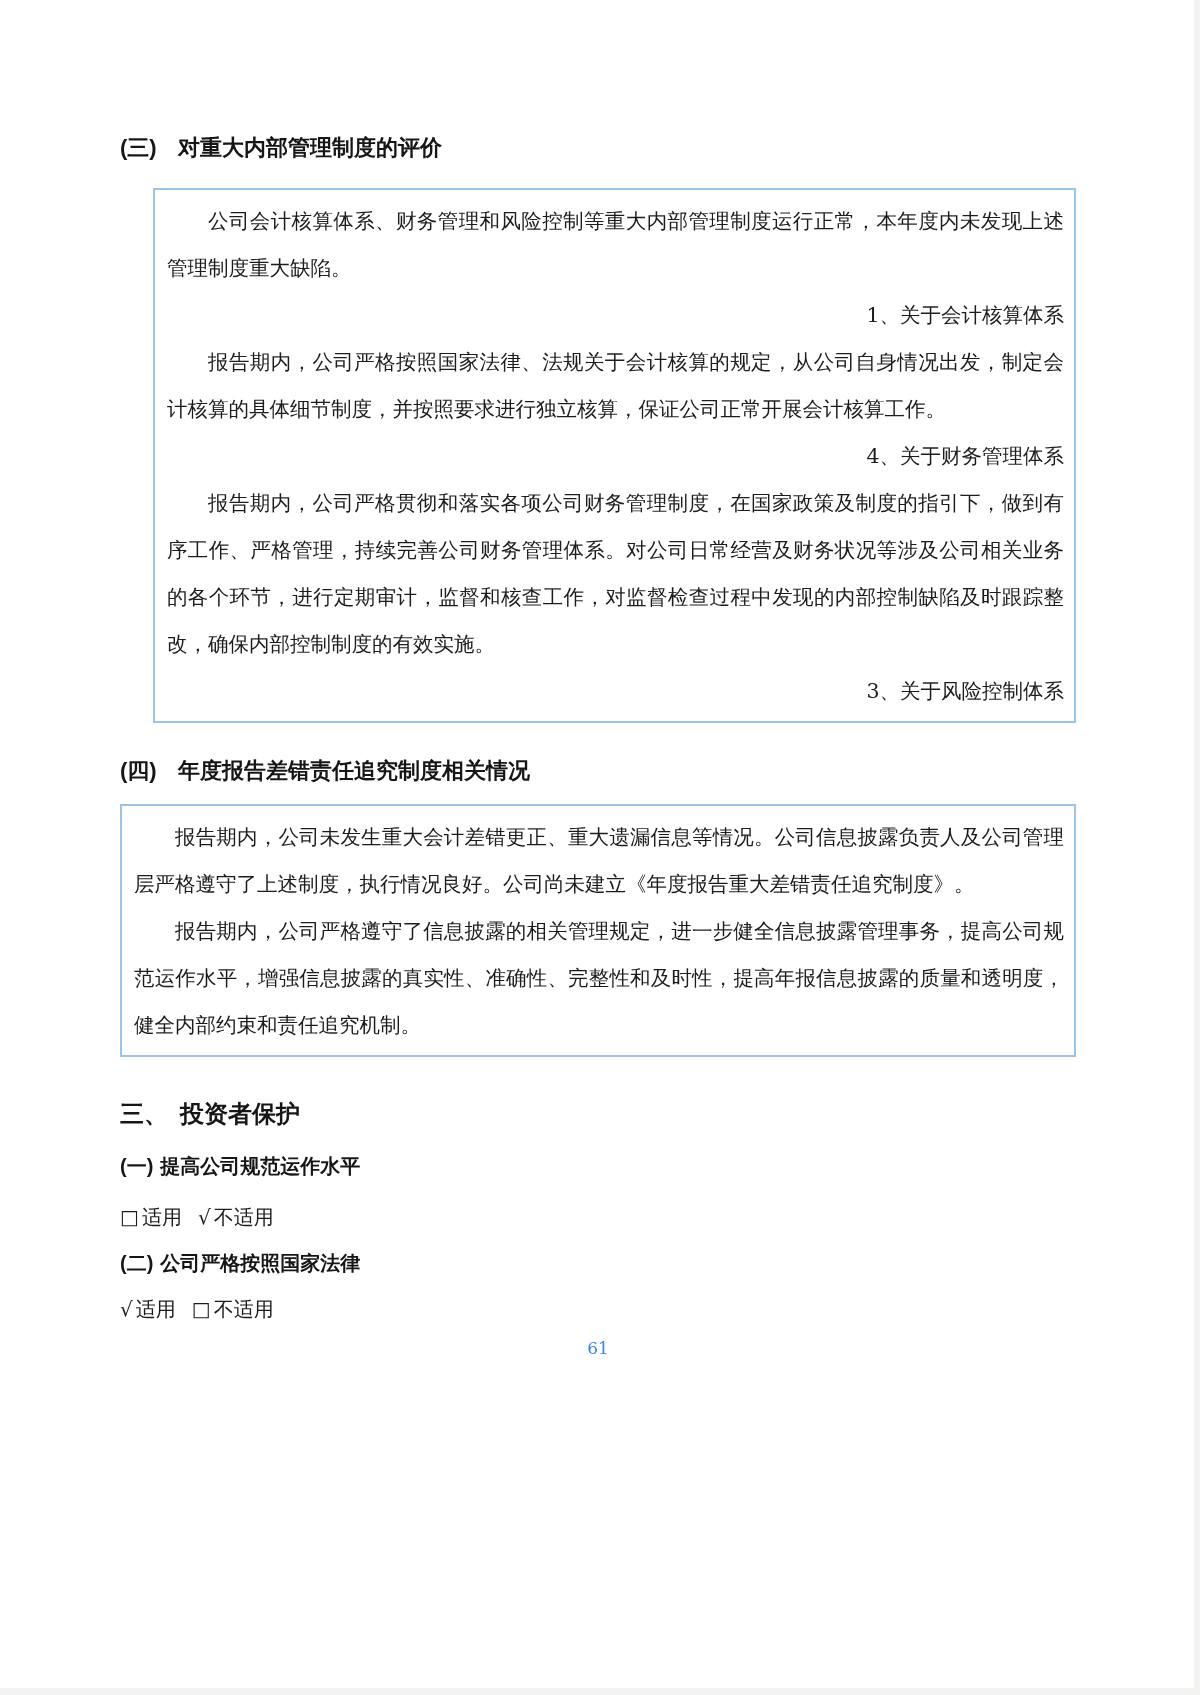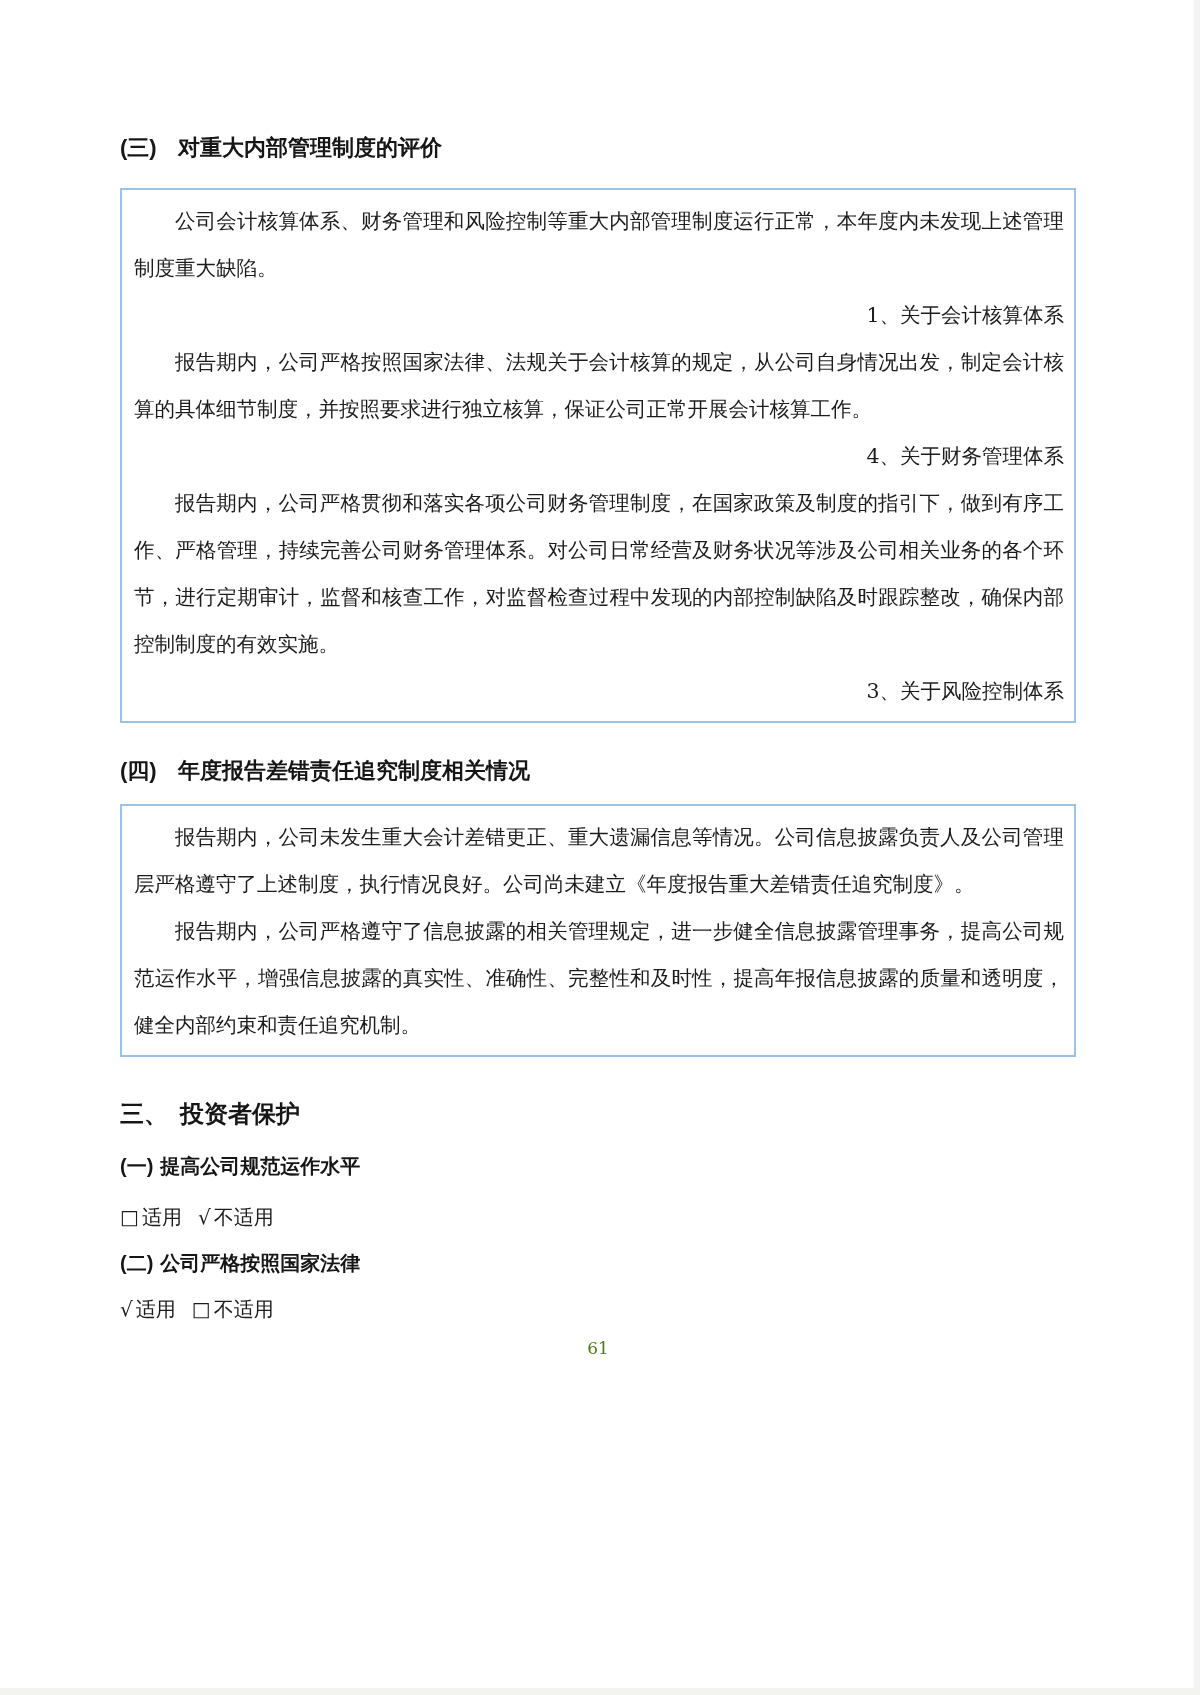--- a/index.html
+++ b/index.html
@@ -75,36 +75,36 @@
     align-items: baseline;
     font-size: 20px;
     line-height: 26px;
     color: #1c1c1c;
   }
   .apply-line .opt { display: flex; align-items: baseline; }
   .apply-line .opt + .opt { margin-left: 16px; }
   .apply-line .mark { margin-right: 3px; }
   
   .m-heading3   { margin-top: 134px; }
-  .m-box1      { margin-top: 26px; }
+  .m-box1      { margin-top: 26px; margin-left: 33px; }
   .m-heading4   { margin-top: 34px; }
   .m-box2      { margin-top: 19px; }
   .m-chapter   { margin-top: 42px; }
   .m-sub1      { margin-top: 24px; }
   .m-line1     { margin-top: 25px; }
   .m-sub2      { margin-top: 20px; }
   .m-line2     { margin-top: 20px; }
   .m-box3      { margin-top: 4px; }
   
   .page-number {
     margin-top: 16px;
     width: 100%;
     text-align: center;
     font-size: 17px;
-    color: #4d7c0f;
+    color: #3b82f6;
   }
   
   .edge-right {
     position: absolute; top: 0; right: 0;
     width: 6px; height: 100%;
     background: #f3f3f1;
   }
   .edge-bottom {
     position: absolute; left: 0; bottom: 0;
     width: 100%; height: 7px;

